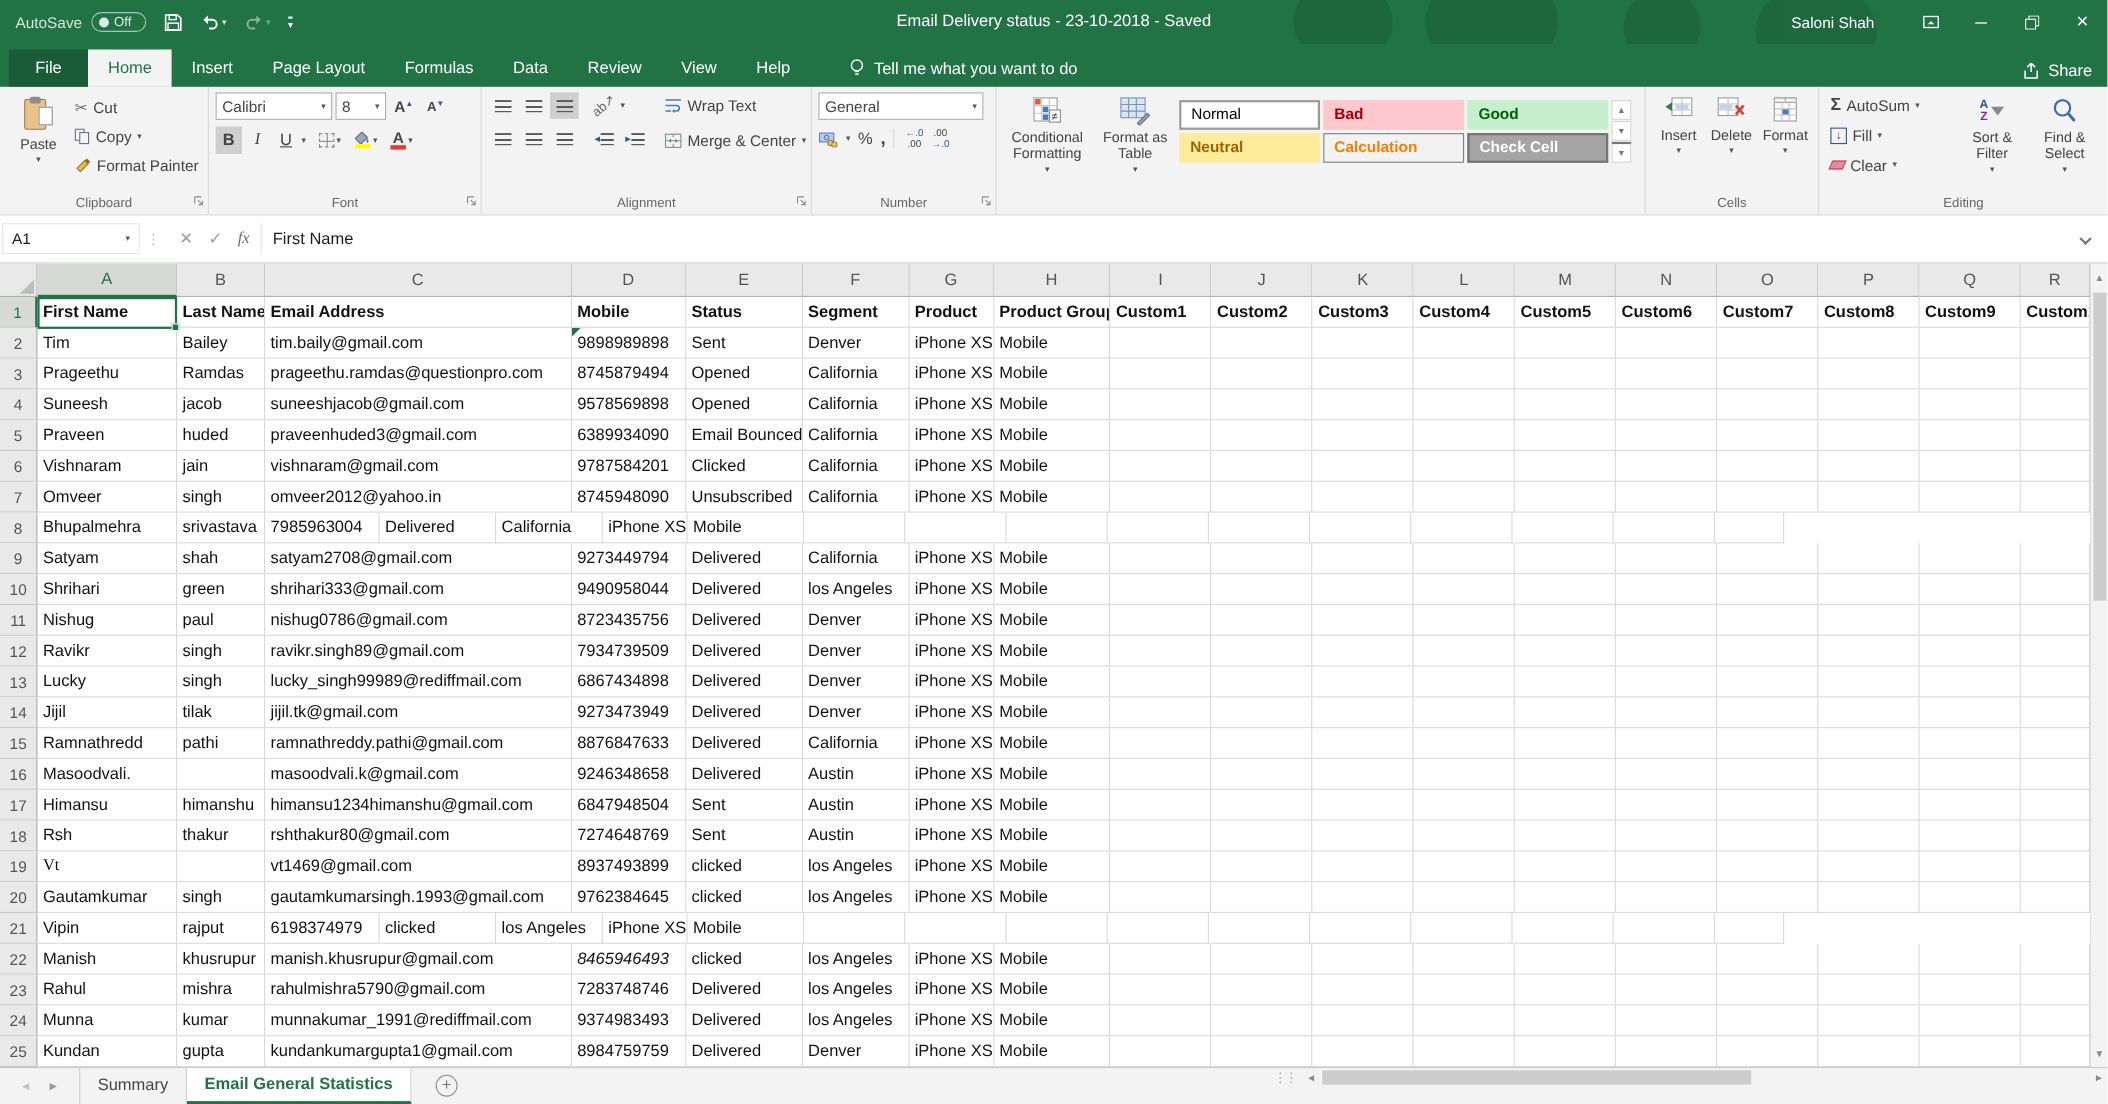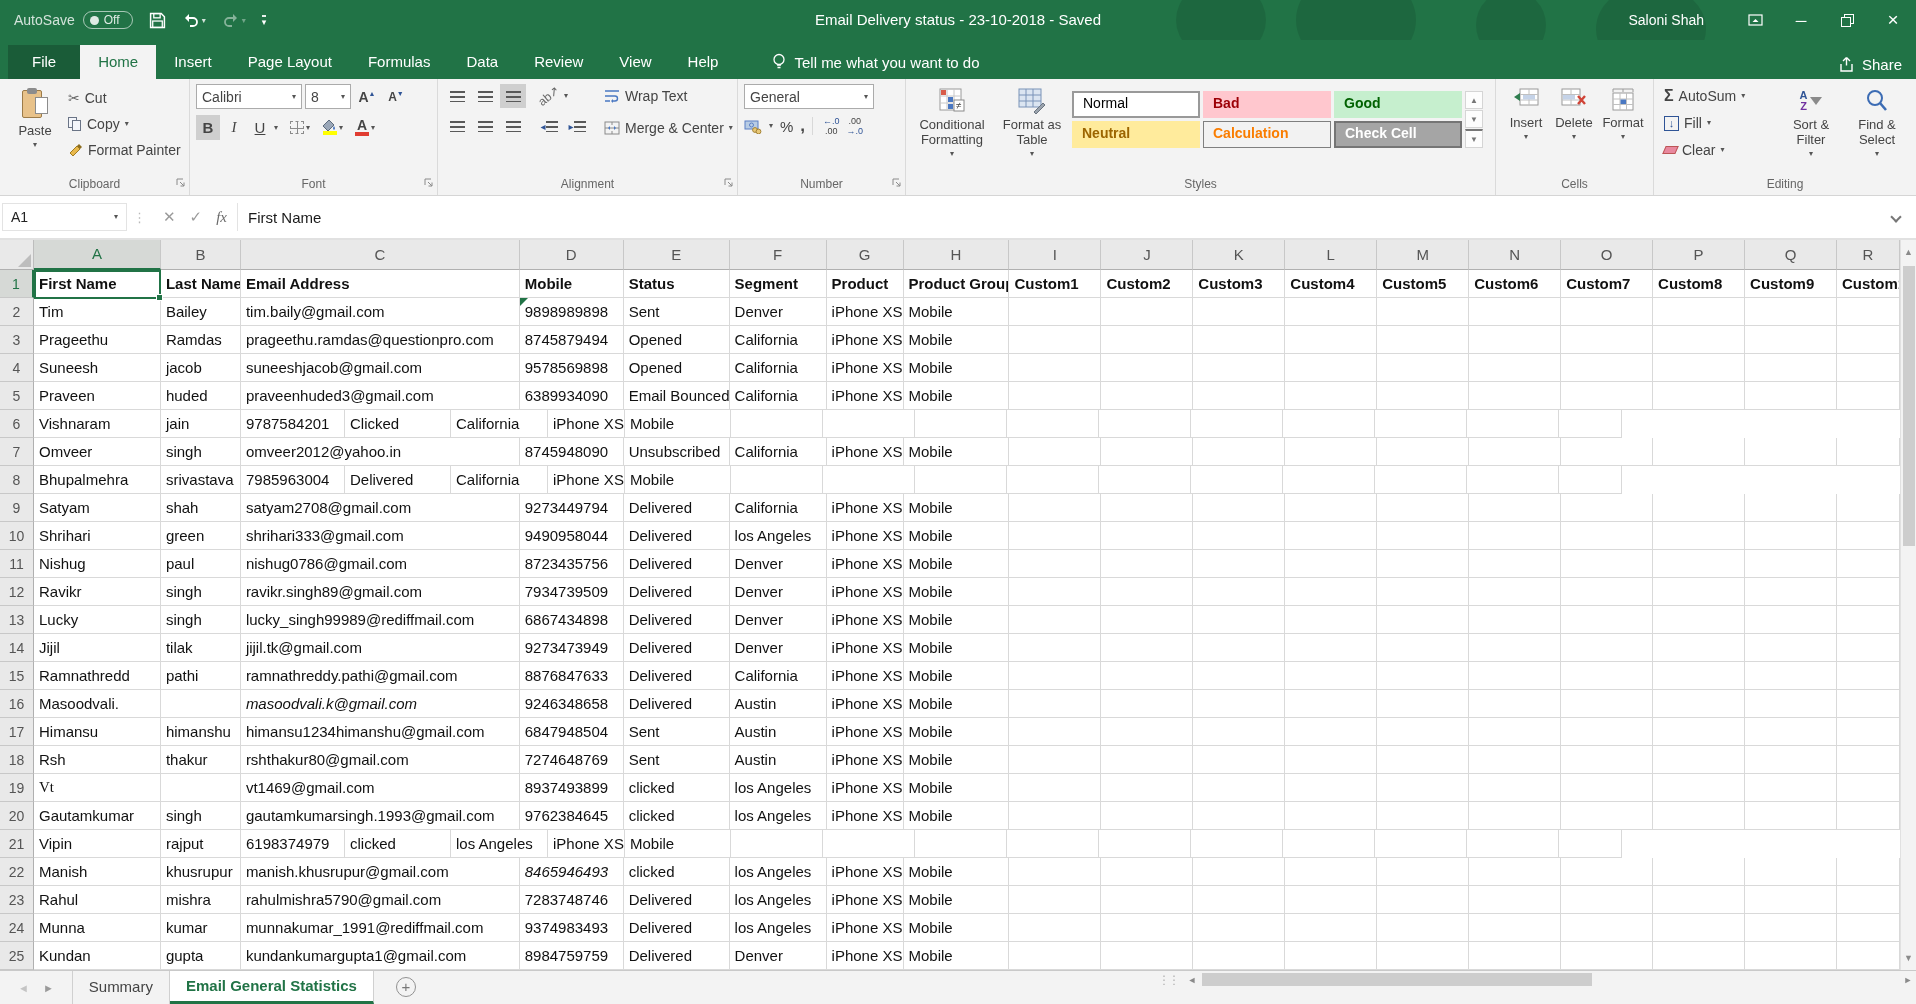--- a/index.html
+++ b/index.html
@@ -398,21 +398,21 @@
         </div>
       </div>
       <div class="gfoot"><span>Alignment</span>
         <span class="launcher"><svg width="10" height="10" viewBox="0 0 10 10">
               <path d="M1 1 v6 M1 1 h6 M4 4 l4 4 M8 4.5 v3.5 h-3.5" fill="none" stroke="#8a8a8a"></path>
             </svg></span>
       </div>
     </div>
 
     <div class="group" style="width:168px">
-      <div class="combo" style="width:130px">
+      <div class="combo" style="width:150px">
         <span>General</span>
           <span class="caret">▾</span>
       </div>
       <div style="display:flex;align-items:center;gap:7px;margin-top:7px">
         <svg width="18" height="15" viewBox="0 0 18 15">
             <rect x="1" y="2" width="13" height="8" fill="#b8cce4" stroke="#5b7fc4"></rect>
             <circle cx="7.5" cy="6" r="2" fill="none" stroke="#5b7fc4"></circle>
             <circle cx="11" cy="11" r="2.4" fill="#e8c878" stroke="#a58334"></circle>
             <circle cx="14.5" cy="12.5" r="2.4" fill="#e8c878" stroke="#a58334"></circle>
           </svg>
@@ -467,21 +467,20 @@
             <div class="gcell" style="background: rgb(255, 235, 156); color: rgb(156, 101, 0); font-weight: 600;">Neutral</div>
             <div class="gcell boxed" style="background: rgb(242, 242, 242); color: rgb(250, 125, 0); font-weight: 600;">Calculation</div>
             <div class="gcell thick" style="background: rgb(165, 165, 165); color: rgb(255, 255, 255); font-weight: 600;">Check Cell</div>
           </div>
         <div class="gscroll" style="height:57px">
           <div>▲</div>
           <div>▼</div>
           <div style="border-top:2px solid #777">▼</div>
         </div>
       </div>
-      <div class="gfoot"><span>Styles</span></div>
     </div>
 
     <div class="group" style="width:158px">
       <div style="display:flex">
         <div class="bigbtn" style="width:48px">
           <svg width="26" height="24" viewBox="0 0 26 24">
               <rect x="7" y="1" width="18" height="16" fill="#fff" stroke="#9a9a9a"></rect>
               <path d="M7 6.5 h18 M7 12 h18 M16 1 v16" stroke="#c0c0c0"></path>
               <rect x="10" y="7" width="12" height="4.5" fill="#c5d3e8"></rect>
               <path d="M1 9 l6-4 v8 z" fill="#2f7d4f"></path>
@@ -697,20 +696,21 @@
         <div class="cell" style="width: 92px;"></div>
         <div class="cell" style="width: 92px;"></div>
         <div class="cell" style="width: 92px;"></div>
         <div class="cell" style="width: 92px;"></div>
         <div class="cell" style="width: 63px;"></div>
       </div>
       <div class="grow">
         <div class="rowh">6</div>
         <div class="cell" style="width: 127px;">Vishnaram</div>
         <div class="cell" style="width: 80px;">jain</div>
+        <div class="cell" style="width: 279px;">vishnaram@gmail.com</div>
         <div class="cell" style="width: 104px;">9787584201</div>
         <div class="cell" style="width: 106px;">Clicked</div>
         <div class="cell" style="width: 97px;">California</div>
         <div class="cell" style="width: 77px;">iPhone XS</div>
         <div class="cell" style="width: 106px;">Mobile</div>
         <div class="cell" style="width: 92px;"></div>
         <div class="cell" style="width: 92px;"></div>
         <div class="cell" style="width: 92px;"></div>
         <div class="cell" style="width: 92px;"></div>
         <div class="cell" style="width: 92px;"></div>
@@ -905,21 +905,21 @@
         <div class="cell" style="width: 92px;"></div>
         <div class="cell" style="width: 92px;"></div>
         <div class="cell" style="width: 92px;"></div>
         <div class="cell" style="width: 92px;"></div>
         <div class="cell" style="width: 63px;"></div>
       </div>
       <div class="grow">
         <div class="rowh">16</div>
         <div class="cell" style="width: 127px;">Masoodvali.</div>
         <div class="cell" style="width: 80px;"></div>
-        <div class="cell" style="width: 279px; font-style: italic;">masoodvali.k@gmail.com</div>
+        <div class="cell" style="width: 279px;">masoodvali.k@gmail.com</div>
         <div class="cell" style="width: 104px;">9246348658</div>
         <div class="cell" style="width: 106px;">Delivered</div>
         <div class="cell" style="width: 97px;">Austin</div>
         <div class="cell" style="width: 77px;">iPhone XS</div>
         <div class="cell" style="width: 106px;">Mobile</div>
         <div class="cell" style="width: 92px;"></div>
         <div class="cell" style="width: 92px;"></div>
         <div class="cell" style="width: 92px;"></div>
         <div class="cell" style="width: 92px;"></div>
         <div class="cell" style="width: 92px;"></div>

